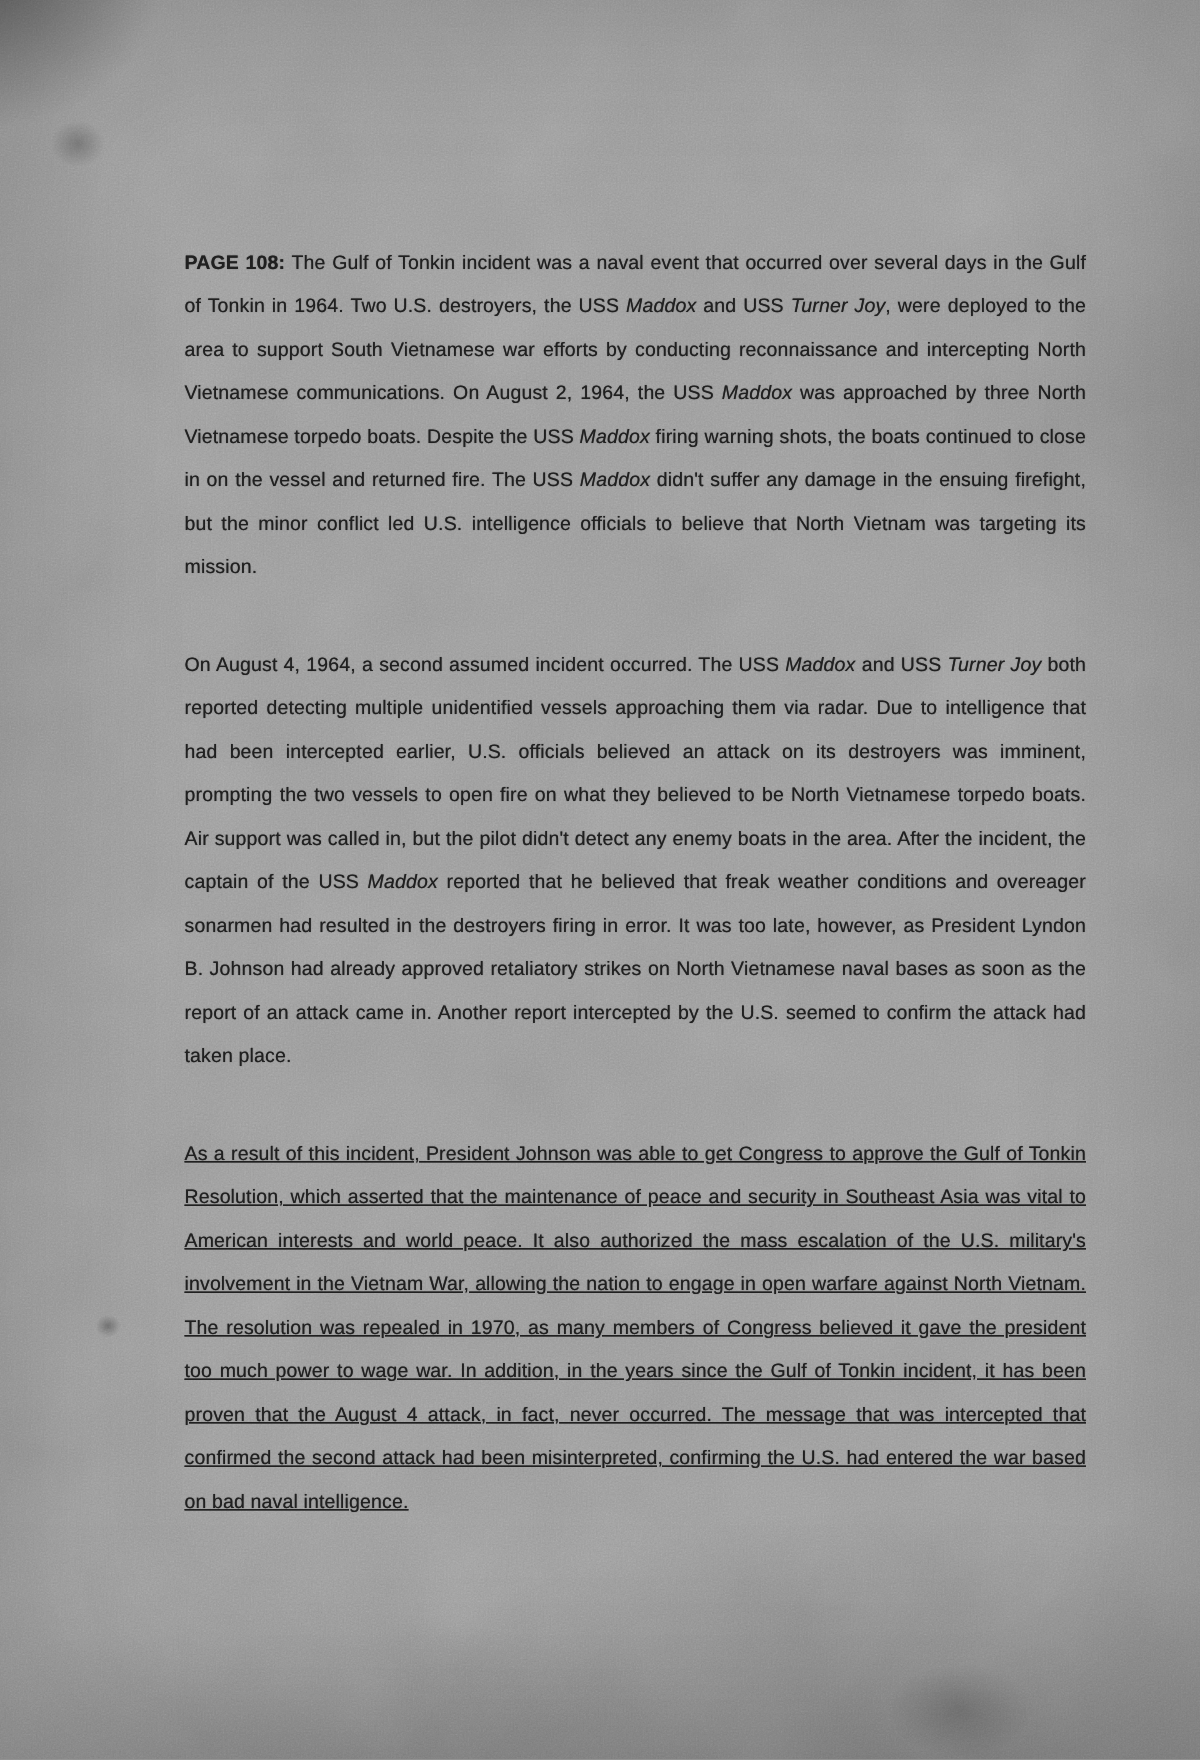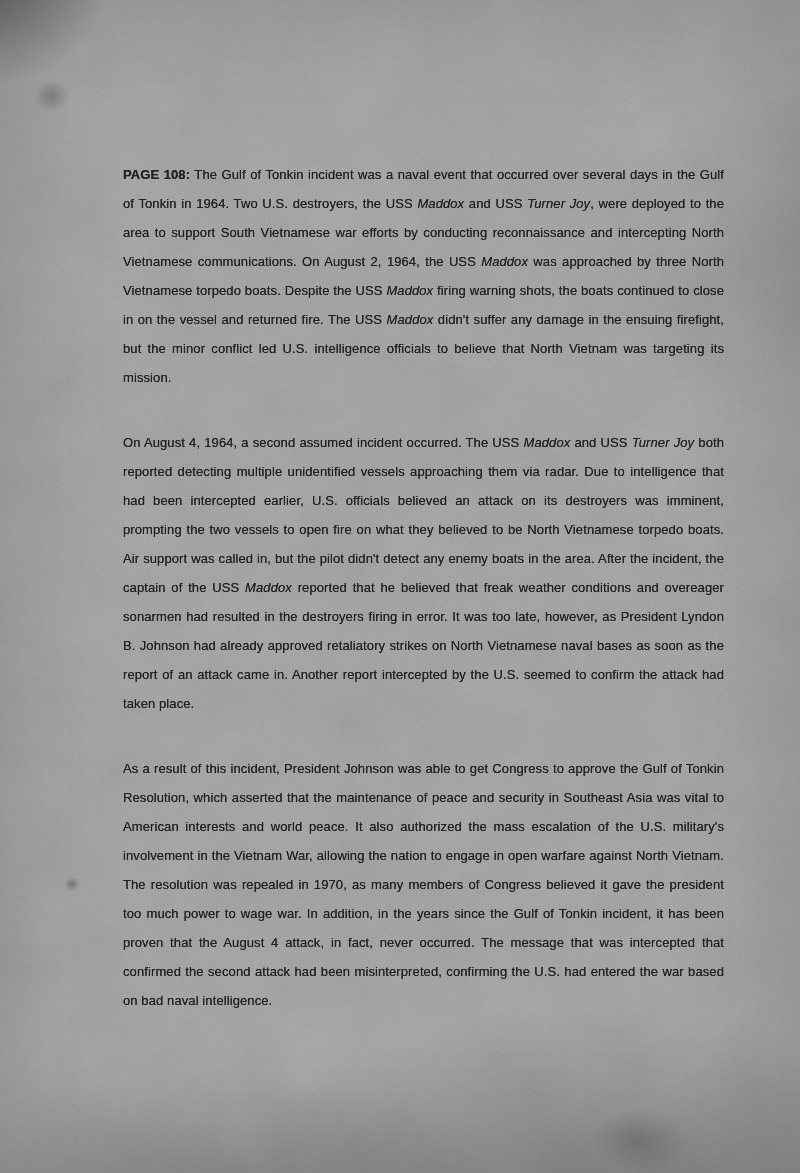--- a/index.html
+++ b/index.html
@@ -26,21 +26,21 @@
   .text-block {
     position: absolute; z-index: 3;
     left: 123px; top: 160px; width: 601px;
     font-size: 13px; line-height: 29px;
     letter-spacing: 0.1px;
     text-align: justify;
     color: #202020;
     text-shadow: 0 0 0.6px rgba(25,25,25,0.75);
   }
   .text-block p { margin: 0 0 36px 0; }
-  .text-block p:last-child { margin-bottom: 0; }
+  .text-block p:last-child { margin-bottom: 0; text-decoration: underline; }
   .seg-b { font-weight: 700; }
   .seg-i { font-style: italic; }
 </style>
 </head>
 <body>
 
 <div class="page">
 
   <svg class="texture" width="800" height="1173" aria-hidden="true">
     <defs>

